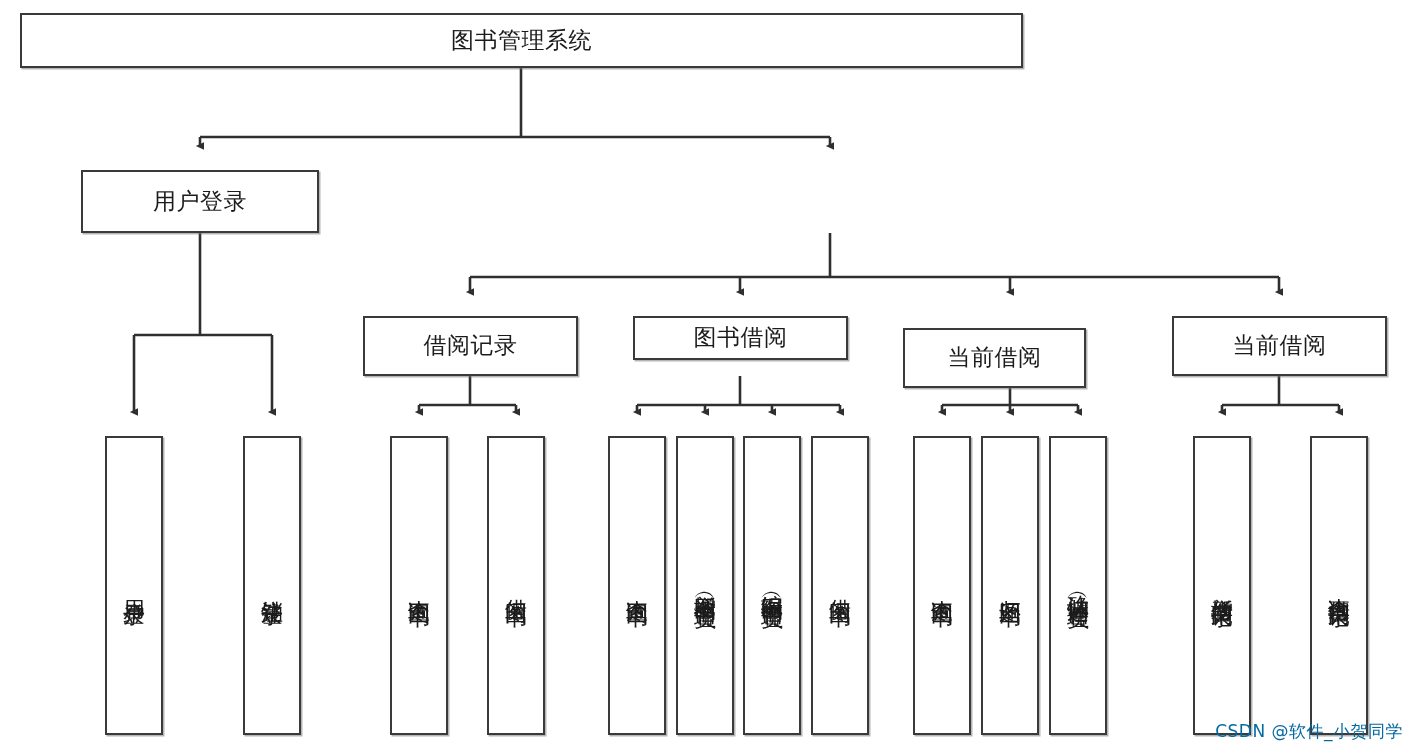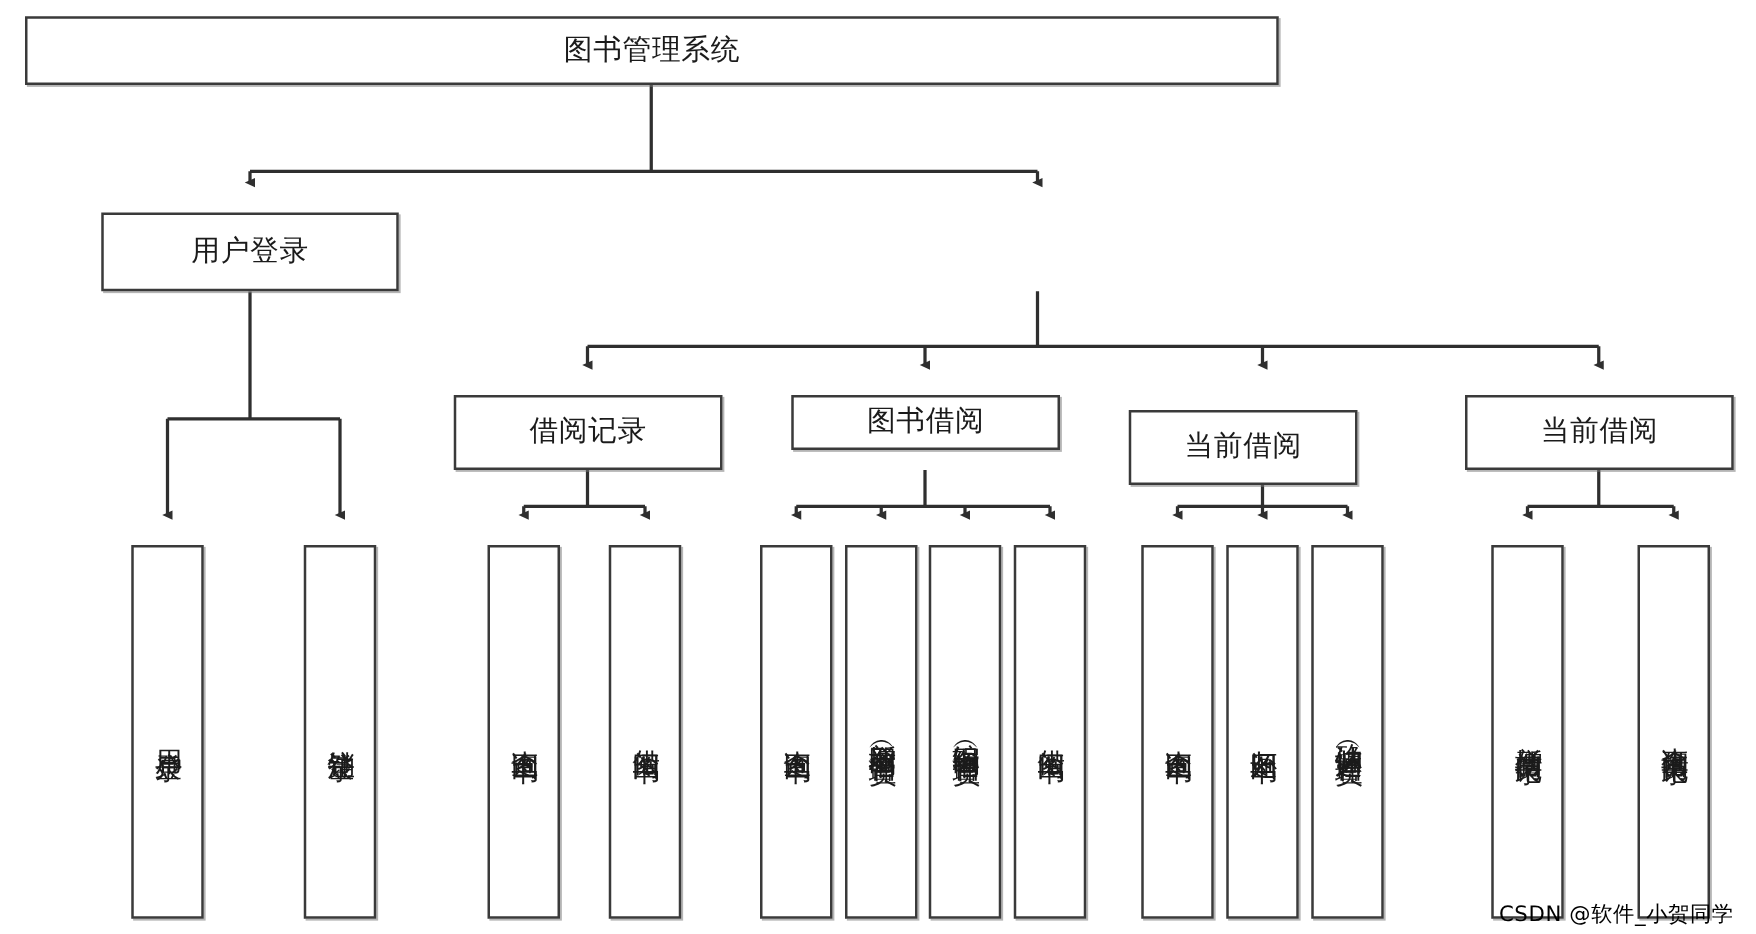--- a/index.html
+++ b/index.html
@@ -57,24 +57,24 @@
   .node.vert .node-label {
     writing-mode: vertical-rl;
     text-orientation: upright;
     font-size: 22px;
     line-height: 1.1;
     letter-spacing: 2px;
     max-height: 288px;
   }
   #watermark {
     position: absolute;
-    right: 18px;
+    right: 2px;
     bottom: 4px;
     font-size: 17px;
-    color: #000000;
+    color: #0369a1;
     letter-spacing: 0.5px;
     z-index: 5;
     white-space: nowrap;
     font-family: "DejaVu Sans", "Liberation Sans", sans-serif;
   }
 </style>
 </head>
 <body>
 
 <div id="diagram-root">

